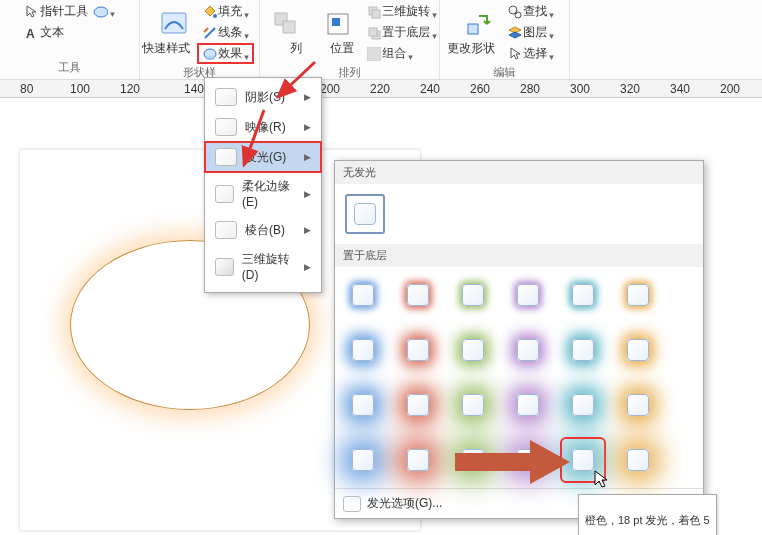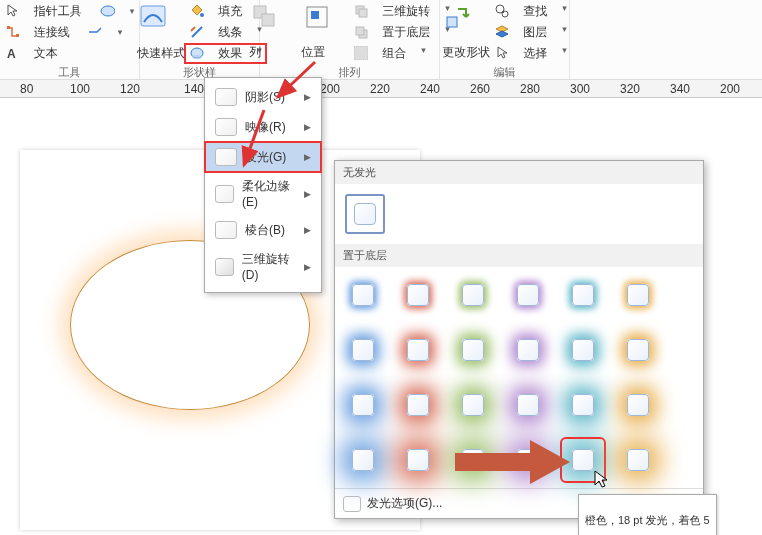--- a/index.html
+++ b/index.html
@@ -2,21 +2,21 @@
 <html><head>
 <meta charset="utf-8">
 <style>
 *{box-sizing:border-box;margin:0;padding:0;font-family:"Microsoft YaHei",Arial,sans-serif;font-size:12px;color:#333}
 body{background:#fff;width:762px;height:535px;overflow:hidden;position:relative}
 .ribbon{display:flex;height:80px;border-bottom:1px solid #ddd;background:#fcfcfc}
 .grp{display:flex;flex-direction:column;align-items:center;padding:2px 6px;border-right:1px solid #e5e5e5;position:relative}
 .grp-body{display:flex;flex:1;align-items:flex-start;gap:4px}
 .grp-label{font-size:11px;color:#666;margin-top:auto;padding:2px 0}
 .col{display:flex;flex-direction:column;gap:2px}
-.btn{display:flex;align-items:flex-start;gap:13px;padding:1px 4px;cursor:pointer;white-space:nowrap}
+.btn{display:flex;align-items:flex-end;gap:0;padding:1px 4px;cursor:pointer;white-space:nowrap}
 .btn.big{flex-direction:column;text-align:center;width:48px;height:60px;justify-content:center}
 .ico{display:inline-flex;align-items:center;justify-content:center;width:16px;height:16px}
 .ico.big{width:32px;height:32px}
 .dd::after{content:"▾";font-size:9px;margin-left:2px;color:#666}
 .disabled{color:#aaa}
 .disabled .ico svg *{stroke:#bbb!important;fill:#ddd!important}
 .red-box{outline:2px solid #e33;outline-offset:-1px}
 .ruler{height:18px;background:#f4f4f4;border-bottom:1px solid #ccc;position:relative;overflow:hidden;font-size:9px;color:#666}
 .ruler span{position:absolute;top:2px}
 .canvas{position:absolute;left:20px;top:150px;width:400px;height:380px;background:#fff;box-shadow:0 0 4px rgba(0,0,0,.2)}
@@ -59,36 +59,20 @@
           <span class="ico" style="margin-left:4px">
               <svg width="18" height="14">
                 <ellipse cx="9" cy="7" rx="7" ry="5" fill="#cfe3fb" stroke="#3a7bd5"></ellipse>
               </svg>
             </span>
             <span class="dd"></span>
         </div>
         <div class="btn">
           <span class="ico">
               <svg width="14" height="14">
-                <path d="M2 3 H6 V11 H12" fill="none" stroke="#d86f3a" stroke-width="1.5"></path>
-                <rect x="1" y="1" width="3" height="3" fill="#d86f3a"></rect>
-                <rect x="10" y="9" width="3" height="3" fill="#d86f3a"></rect>
-              </svg>
-            </span>
-          <span>连接线</span>
-          <span class="ico" style="margin-left:4px">
-              <svg width="18" height="14">
-                <path d="M2 7 H10 L14 3" fill="none" stroke="#3a7bd5" stroke-width="1.5"></path>
-              </svg>
-            </span>
-            <span class="dd"></span>
-        </div>
-        <div class="btn">
-          <span class="ico">
-              <svg width="14" height="14">
                 <text x="1" y="12" font-size="13" font-weight="bold" fill="#444">A</text>
               </svg>
             </span>
           <span>文本</span>
         </div>
       </div>
     </div>
     <div class="grp-label">工具</div>
   </div>
 

